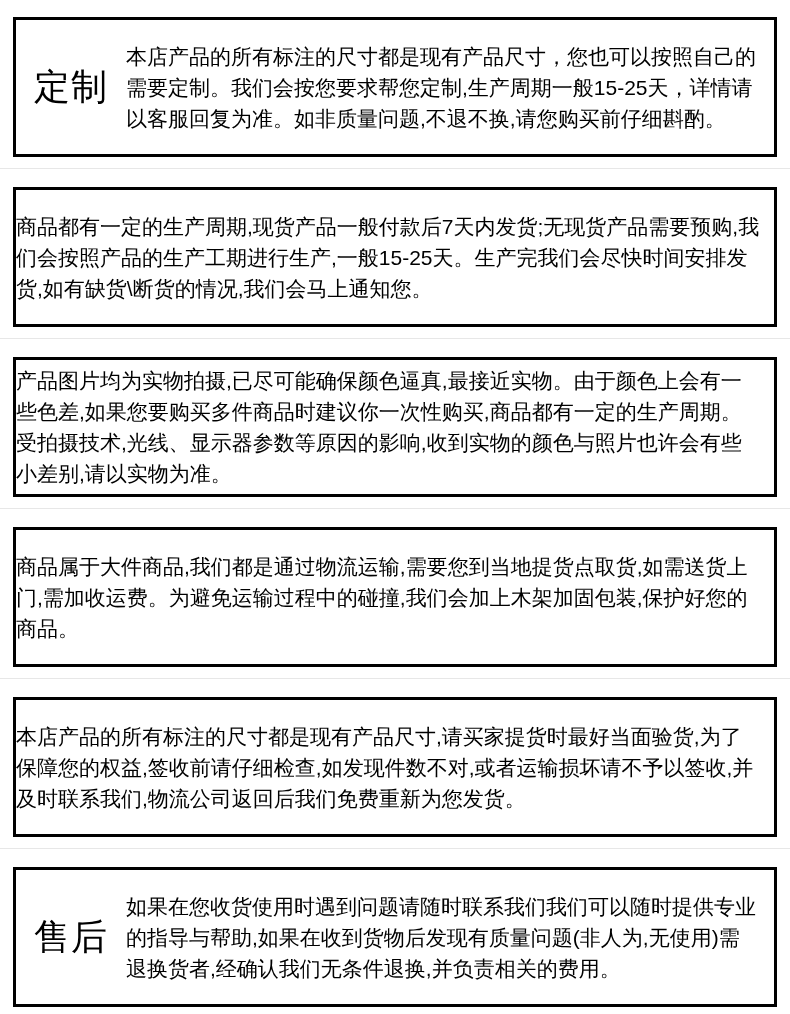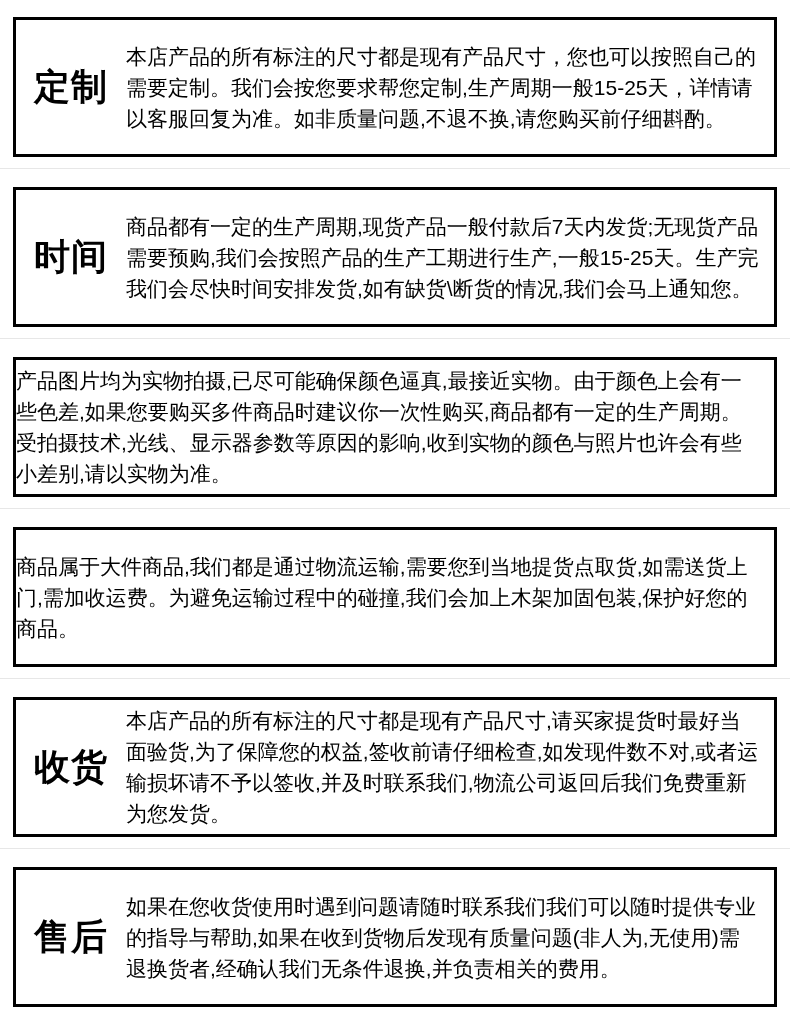--- a/index.html
+++ b/index.html
@@ -24,21 +24,21 @@
     height: 140px;
     border: 3px solid #000000;
     background: #ffffff;
     display: flex;
     align-items: center;
   }
   .notice-label {
     flex: 0 0 110px;
     text-align: center;
     font-size: 36px;
-    font-weight: bold;
+    font-weight: normal;
     letter-spacing: 1px;
     line-height: 1;
     color: #000000;
     white-space: nowrap;
   }
   .notice-text {
     flex: 1;
     padding-right: 14px;
     font-size: 21px;
     line-height: 31px;
@@ -60,40 +60,38 @@
   <div class="wrap">
 
     <div class="notice-box">
       <div class="notice-label">定制</div>
       <div class="notice-text">本店产品的所有标注的尺寸都是现有产品尺寸，您也可以按照自己的需要定制。我们会按您要求帮您定制,生产周期一般15-25天，详情请以客服回复为准。如非质量问题,不退不换,请您购买前仔细斟酌。</div>
     </div>
 
     <div class="seam"></div>
 
     <div class="notice-box">
-      <div class="notice-label">时间</div>
       <div class="notice-text">商品都有一定的生产周期,现货产品一般付款后7天内发货;无现货产品需要预购,我们会按照产品的生产工期进行生产,一般15-25天。生产完我们会尽快时间安排发货,如有缺货\断货的情况,我们会马上通知您。</div>
     </div>
 
     <div class="seam"></div>
 
     <div class="notice-box">
       <div class="notice-text">产品图片均为实物拍摄,已尽可能确保颜色逼真,最接近实物。由于颜色上会有一些色差,如果您要购买多件商品时建议你一次性购买,商品都有一定的生产周期。受拍摄技术,光线、显示器参数等原因的影响,收到实物的颜色与照片也许会有些小差别,请以实物为准。</div>
     </div>
 
     <div class="seam"></div>
 
     <div class="notice-box">
       <div class="notice-text">商品属于大件商品,我们都是通过物流运输,需要您到当地提货点取货,如需送货上门,需加收运费。为避免运输过程中的碰撞,我们会加上木架加固包装,保护好您的商品。</div>
     </div>
 
     <div class="seam"></div>
 
     <div class="notice-box">
-      <div class="notice-label">收货</div>
       <div class="notice-text">本店产品的所有标注的尺寸都是现有产品尺寸,请买家提货时最好当面验货,为了保障您的权益,签收前请仔细检查,如发现件数不对,或者运输损坏请不予以签收,并及时联系我们,物流公司返回后我们免费重新为您发货。</div>
     </div>
 
     <div class="seam"></div>
 
     <div class="notice-box">
       <div class="notice-label">售后</div>
       <div class="notice-text">如果在您收货使用时遇到问题请随时联系我们我们可以随时提供专业的指导与帮助,如果在收到货物后发现有质量问题(非人为,无使用)需退换货者,经确认我们无条件退换,并负责相关的费用。</div>
     </div>
 

